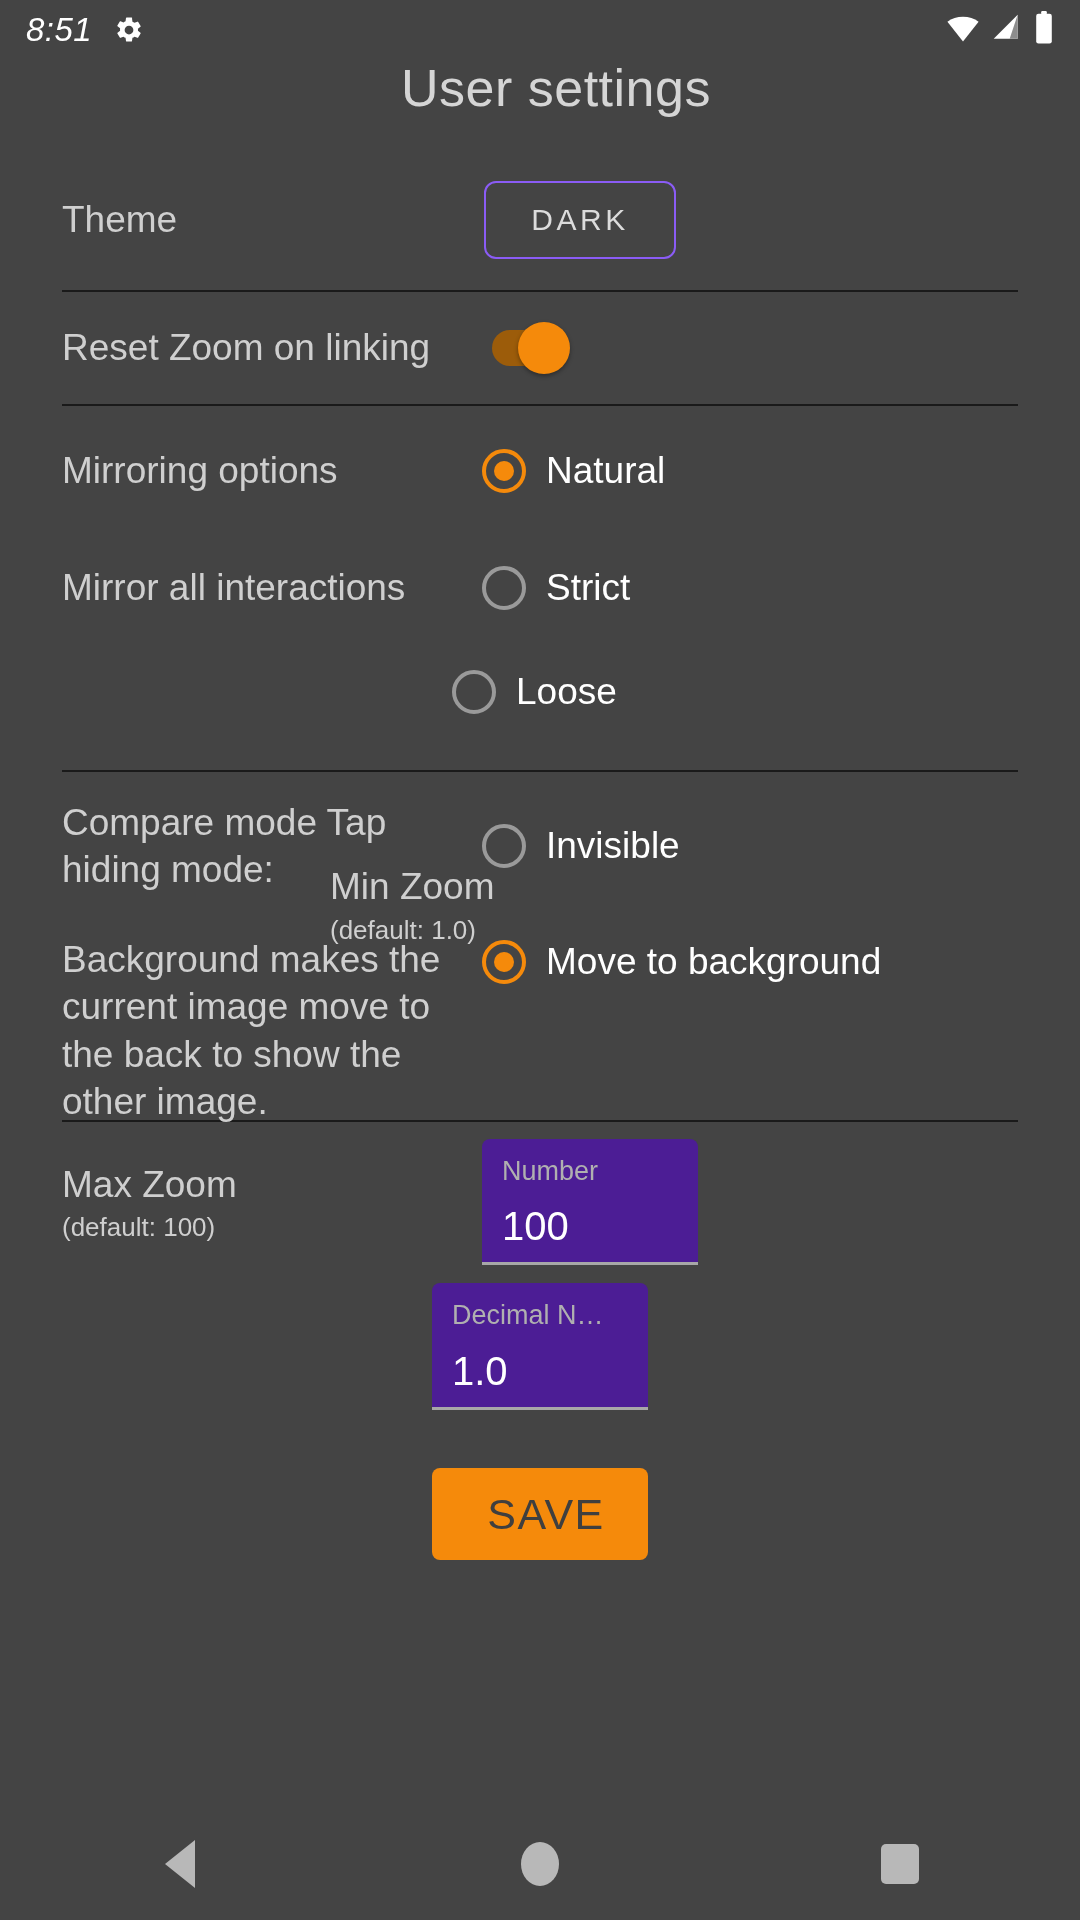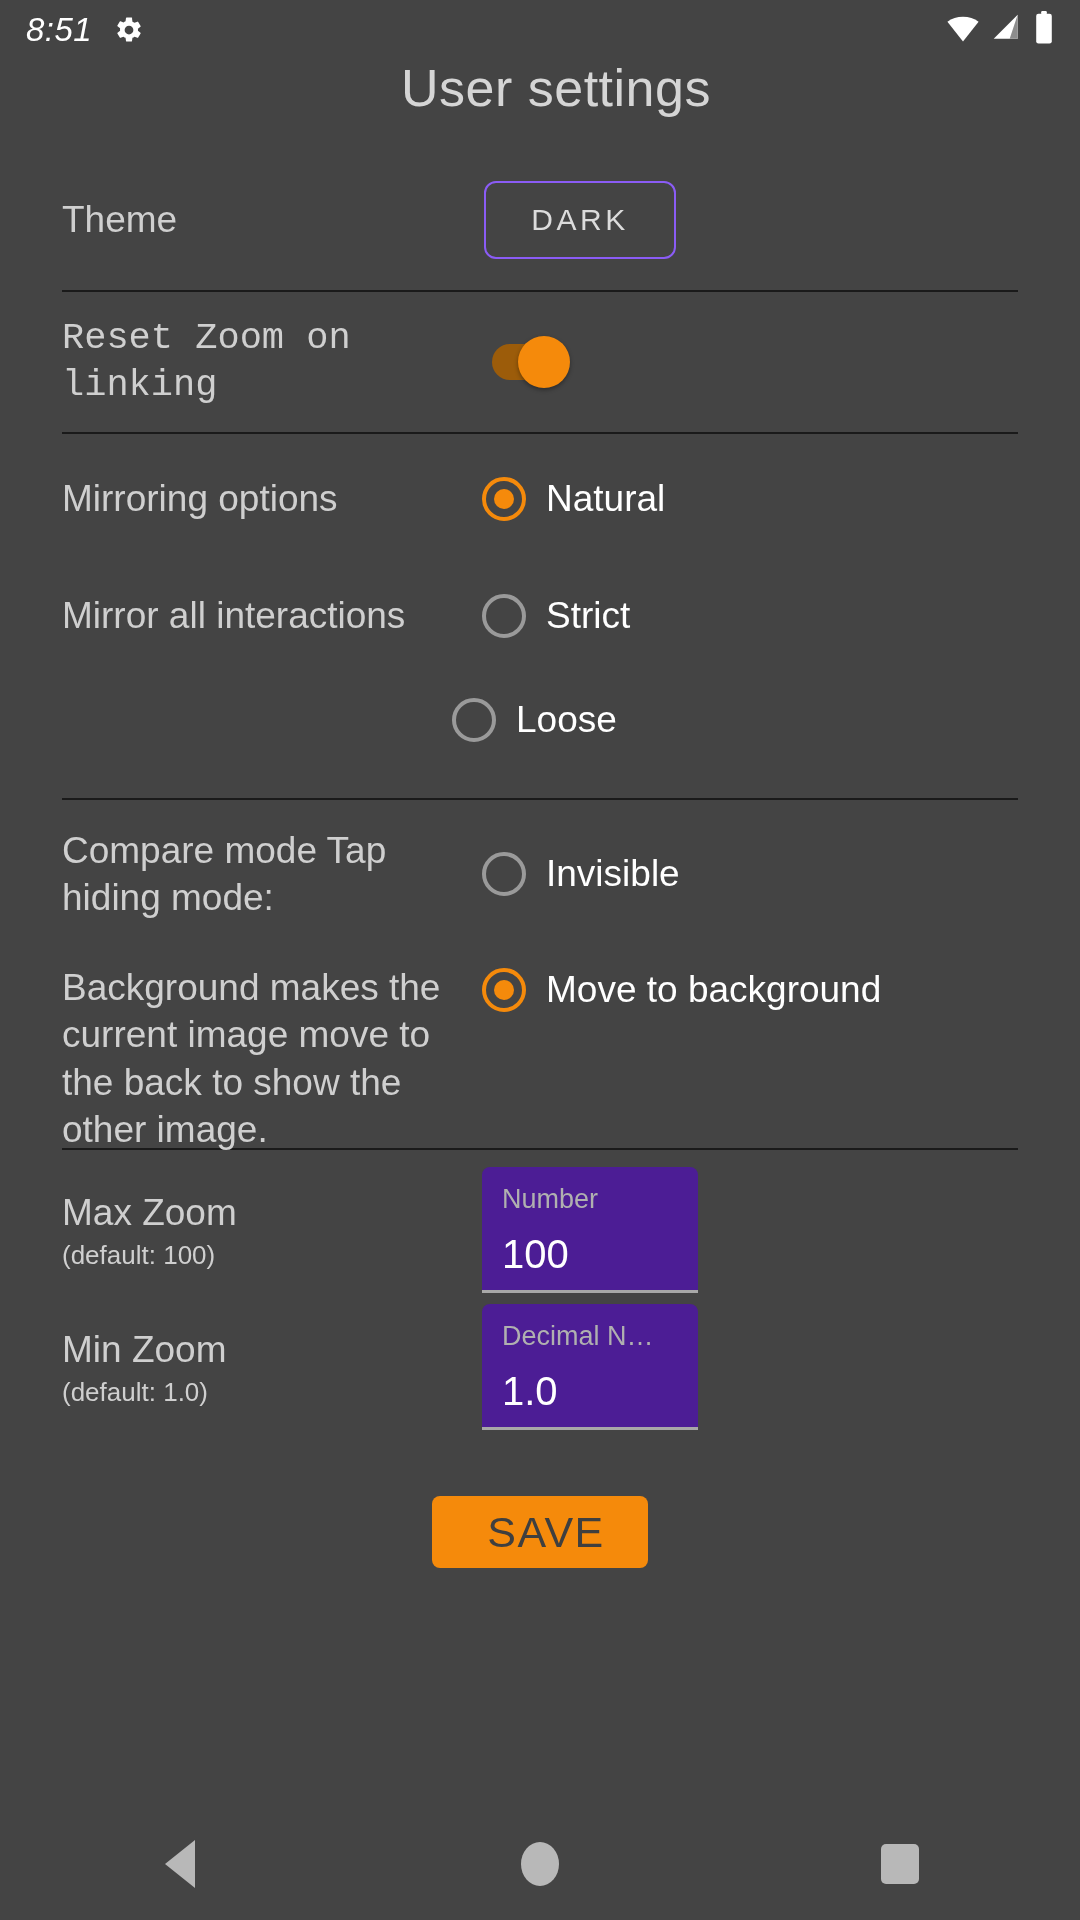--- a/index.html
+++ b/index.html
@@ -119,21 +119,21 @@
     font-size: 30px;
     font-family: "Liberation Sans", sans-serif;
     letter-spacing: 3.5px;
     display: flex;
     align-items: center;
     justify-content: center;
     cursor: pointer;
   }
 
   
-  .switch-row { height: 140px; font-family: Liberation Mono, monospace; }
+  .switch-row { height: 112px; }
   .switch {
     position: relative;
     width: 78px;
     height: 52px;
     margin-left: 10px;
     cursor: pointer;
   }
   .switch-track {
     position: absolute;
     top: 8px; left: 0;
@@ -208,21 +208,21 @@
   }
 
   
   .save-wrap {
     display: flex;
     justify-content: center;
     margin-top: 58px;
   }
   .save-btn {
     width: 216px;
-    height: 72px;
+    height: 92px;
     background: #f58a0b;
     border: none;
     border-radius: 8px;
     color: #3f3f3f;
     font-size: 43px;
     font-family: "Liberation Sans", sans-serif;
     letter-spacing: 1.5px;
     display: flex;
     align-items: center;
     justify-content: center;
@@ -396,21 +396,21 @@
         <div class="row-sublabel">(default: 100)</div>
       </div>
       <div class="ctrl-col">
         <div class="field">
           <div class="field-label">Number</div>
           <div class="field-value">100</div>
         </div>
       </div>
     </div>
 
-    <div class="row" style="height:142px;">
+    <div class="row" style="height:142px;flex-direction:column;">
       <div class="label-col">
         <div class="row-label">Min Zoom</div>
         <div class="row-sublabel">(default: 1.0)</div>
       </div>
       <div class="ctrl-col">
         <div class="field">
           <div class="field-label">Decimal N…</div>
           <div class="field-value">1.0</div>
         </div>
       </div>

